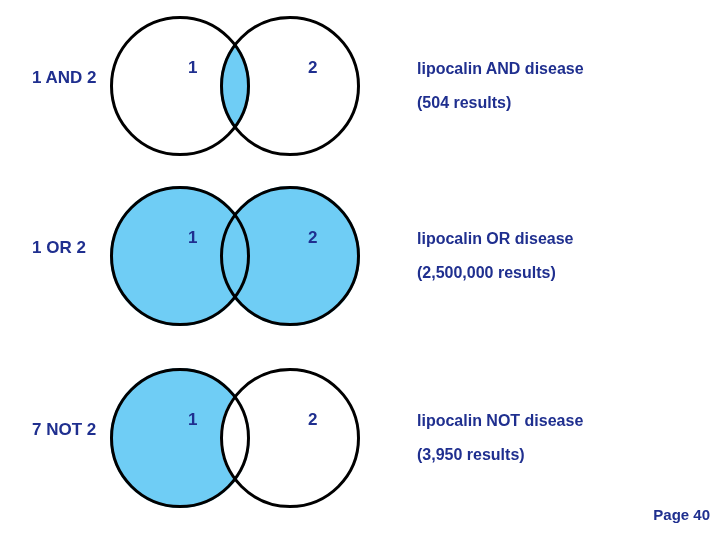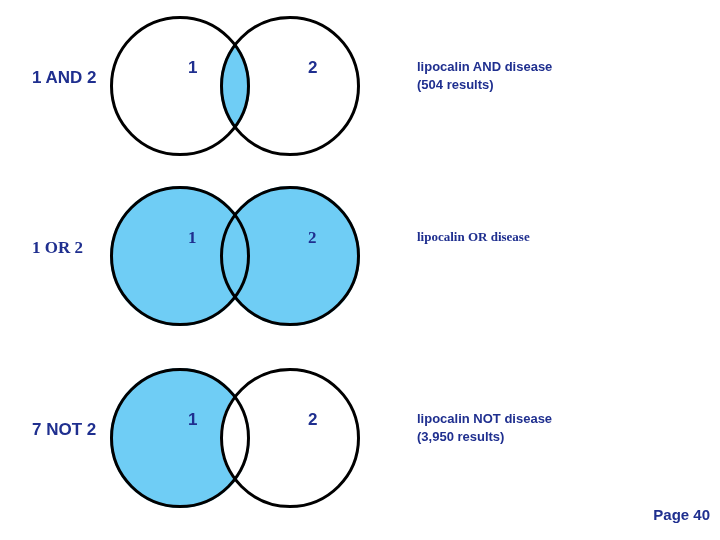--- a/index.html
+++ b/index.html
@@ -92,36 +92,36 @@
     font-weight: bold;
     color: #1f2f8f;
   }
   .num-left  { left: 78px; }
   .num-right { left: 198px; }
   .desc {
     position: absolute;
     left: 417px;
     top: 52px;
     width: 300px;
-    font-size: 13px;
+    font-size: 16px;
     font-weight: bold;
     color: #1f2f8f;
     line-height: 1.35;
   }
-  .desc .line2 { display: block; }
+  .desc .line2 { display: block; margin-top: 12px; }
   .page-num {
     position: absolute;
     right: 10px;
     bottom: 17px;
     font-size: 15px;
     font-weight: bold;
     color: #1f2f8f;
   }
   .row1 { top: 6px; }
-  .row2 { top: 176px; font-family: Liberation Serif, serif; }
+  .row2 { top: 176px; }
   .row3 { top: 358px; }
 </style>
 </head>
 <body>
 
 <div class="slide">
 
   <div class="row row1">
     <div class="row-label">1 AND 2</div>
     <div class="venn">
@@ -142,20 +142,21 @@
     <div class="venn">
       <div class="fill-left"></div>
       <div class="fill-right"></div>
       <div class="circle circle-left"></div>
       <div class="circle circle-right"></div>
       <div class="num num-left">1</div>
       <div class="num num-right">2</div>
     </div>
     <div class="desc">
       <span>lipocalin OR disease</span>
+      <span class="line2">(2,500,000 results)</span>
     </div>
   </div>
 
   <div class="row row3">
     <div class="row-label">7 NOT 2</div>
     <div class="venn">
       <div class="fill-left"></div>
       <div class="minus-lens"></div>
       <div class="circle circle-left"></div>
       <div class="circle circle-right"></div>

